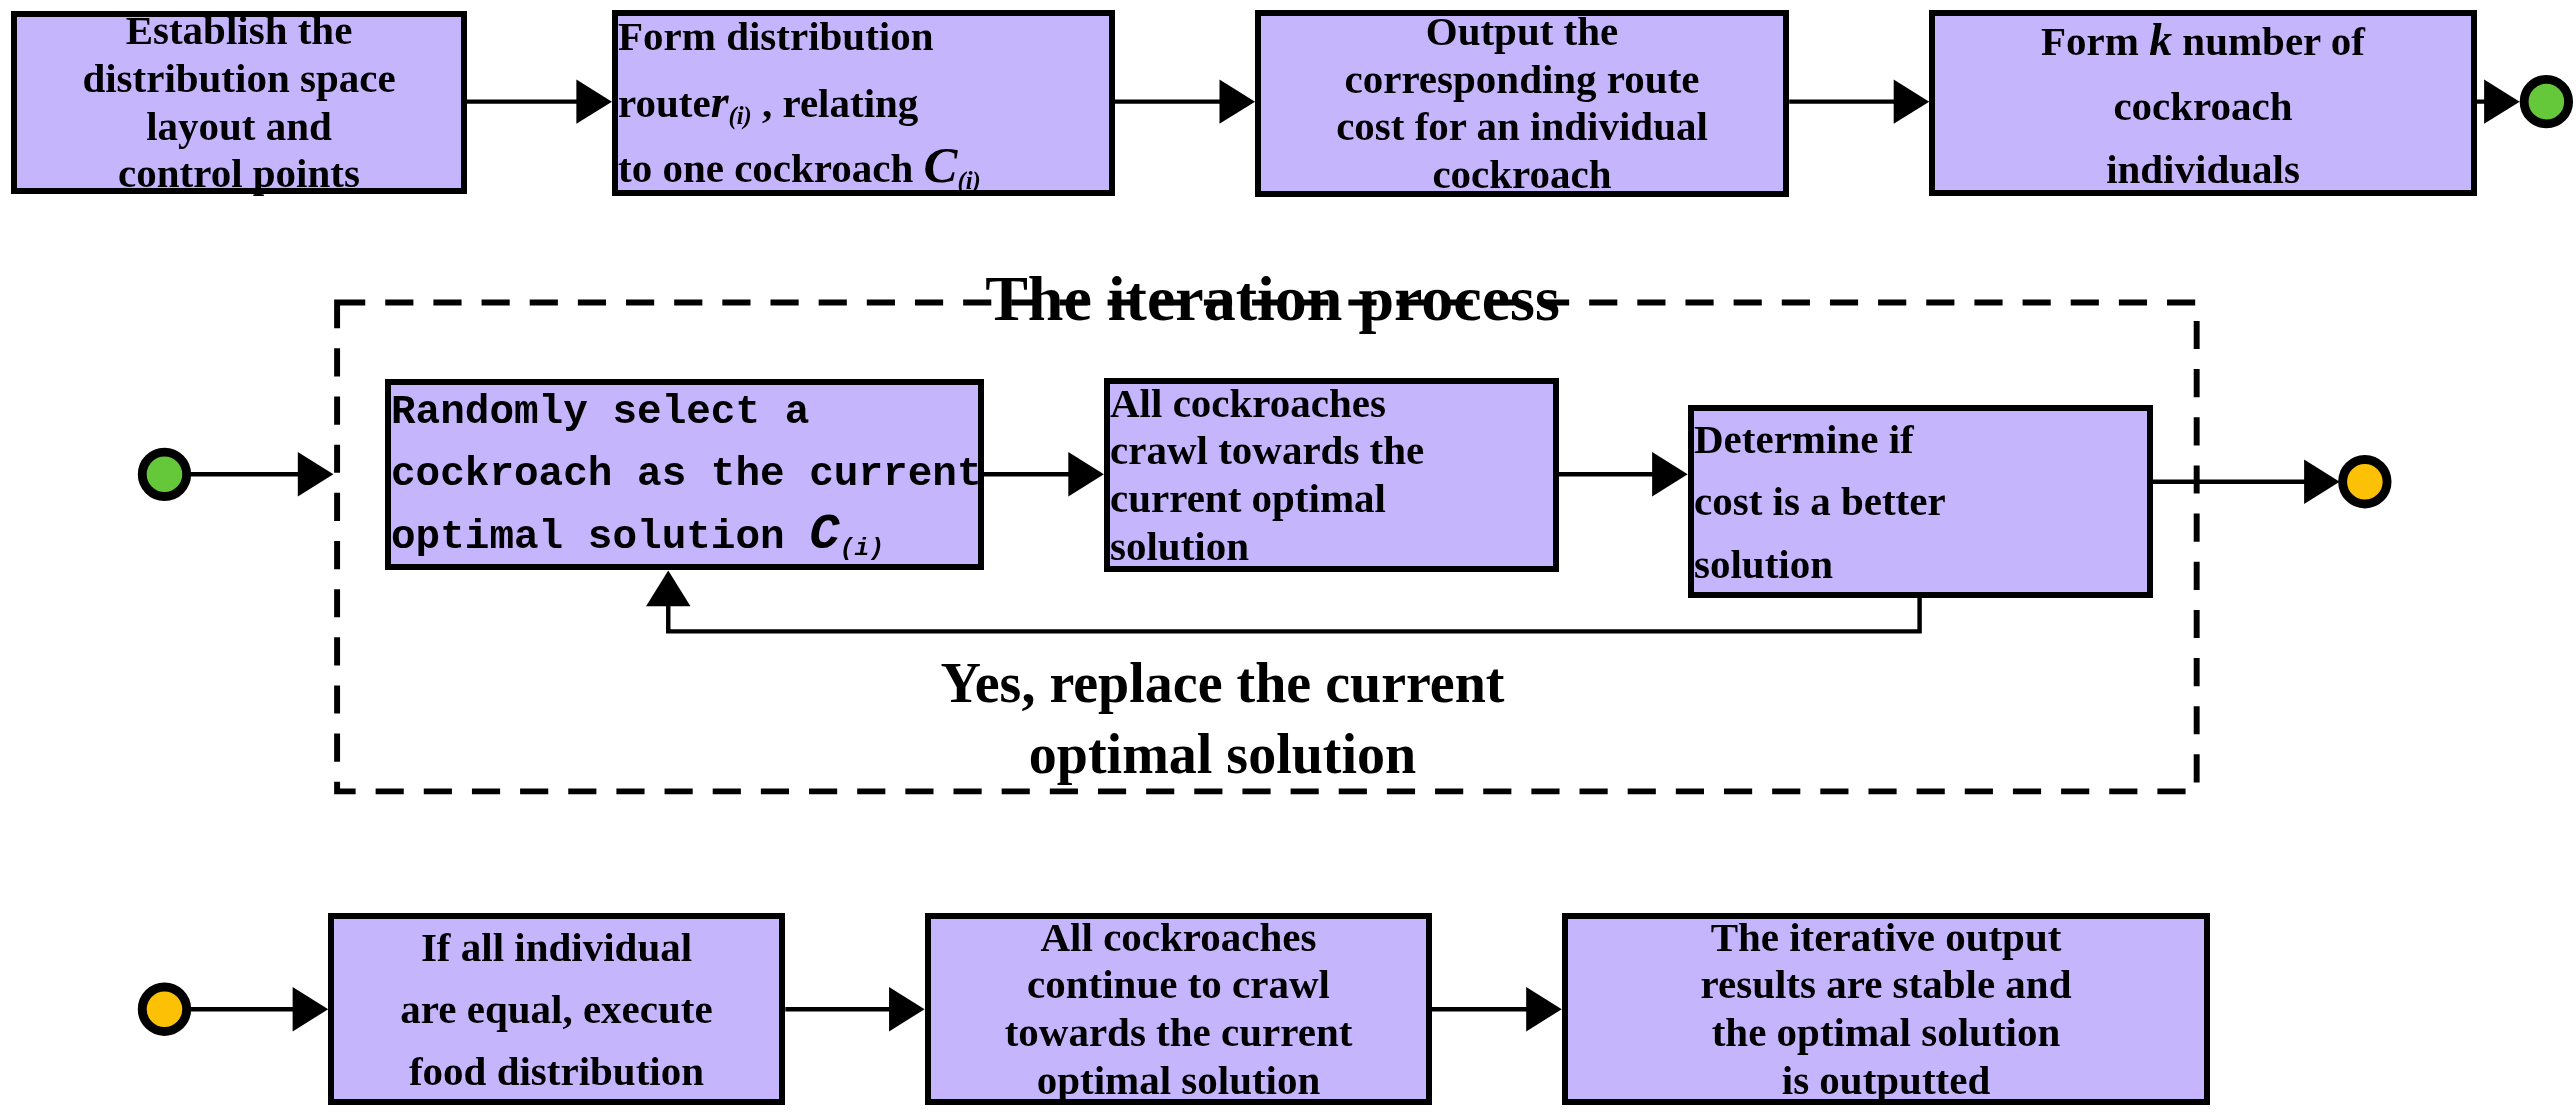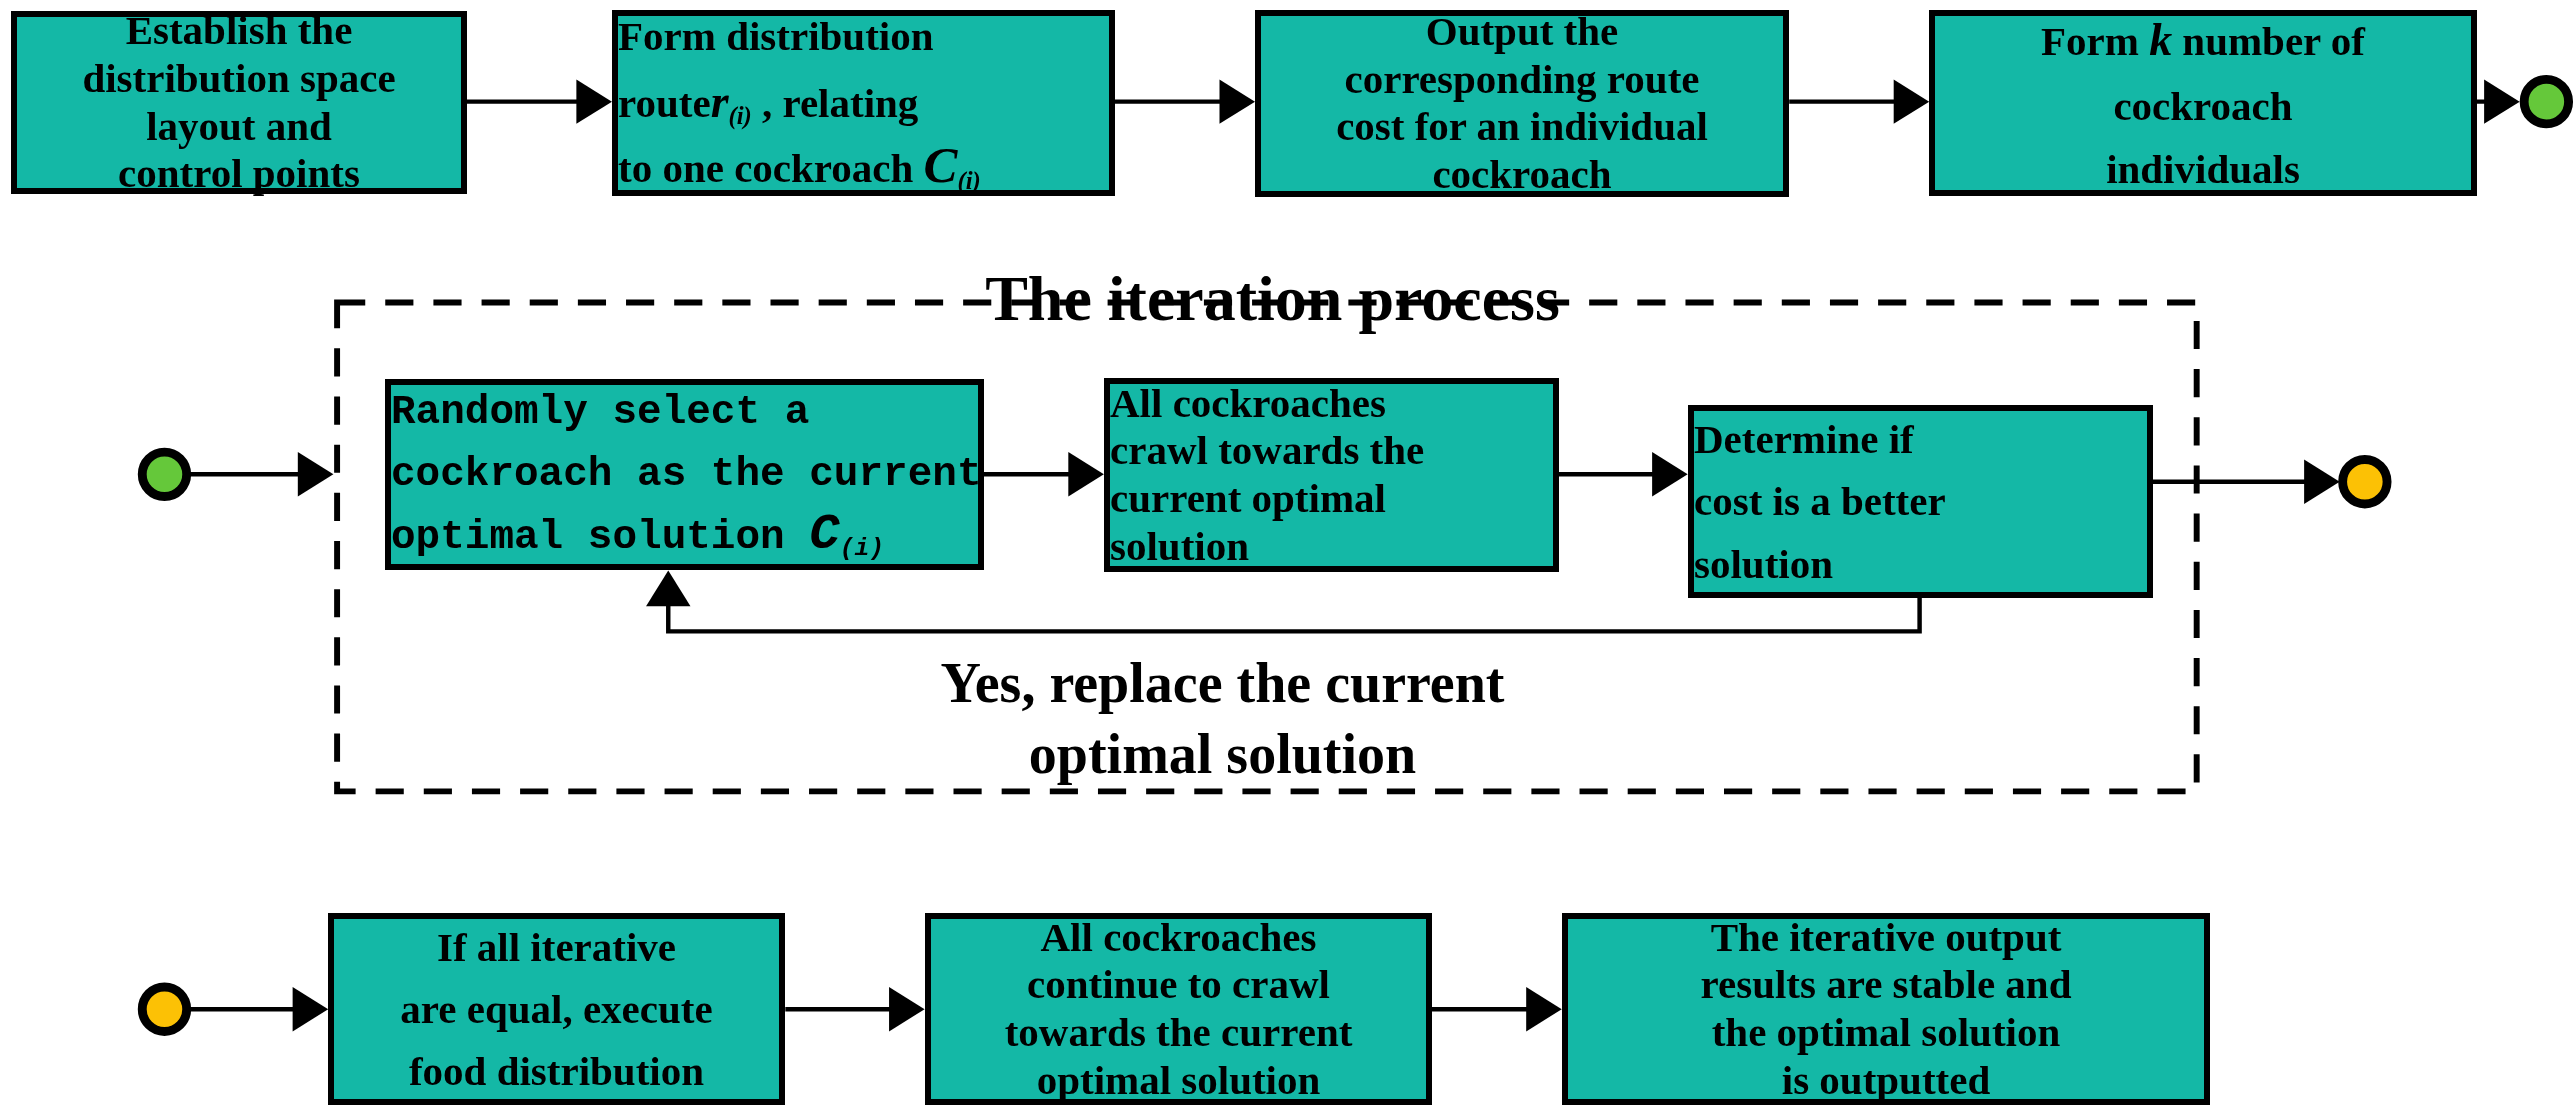--- a/index.html
+++ b/index.html
@@ -10,21 +10,21 @@
     font-family:"Liberation Serif","DejaVu Serif",serif;
     font-weight:bold;
     color:#000;
     overflow:hidden;
   }
   .connector-layer{position:absolute;left:0;top:0;width:2576px;height:1119px;}
   .box{
     position:absolute;
     box-sizing:border-box;
     border:6px solid #000;
-    background:#14b8a6;
+    background:#c4b5fd;
     display:flex;flex-direction:column;justify-content:center;
     font-size:41px;
   }
   .box .line{white-space:nowrap;}
   .align-center{align-items:center;text-align:center;}
   .align-left{align-items:flex-start;text-align:left;padding-right:6px;}
   .lh3{line-height:1.52;}
   .lh4{line-height:1.16;}
   .mathvar{font-style:italic;font-size:1.12em;}
   .mathcap{font-style:italic;font-size:1.24em;line-height:1;}
@@ -145,21 +145,21 @@
       <div class="line"><span>current optimal</span></div>
       <div class="line"><span>solution</span></div>
     </div>
   <div class="box align-left lh3" style="left:1688px;top:374px;width:465px;height:193px;margin-top:31px;">
       <div class="line"><span>Determine if</span></div>
       <div class="line"><span>cost is a better</span></div>
       <div class="line"><span>solution</span></div>
     </div>
 
   <div class="box align-center lh3" style="left:328px;top:913px;width:457px;height:192px;">
-      <div class="line"><span>If all iterative</span></div>
+      <div class="line"><span>If all individual</span></div>
       <div class="line"><span>are equal, execute</span></div>
       <div class="line"><span>food distribution</span></div>
     </div>
   <div class="box align-center lh4" style="left:925px;top:913px;width:507px;height:192px;">
       <div class="line"><span>All cockroaches</span></div>
       <div class="line"><span>continue to crawl</span></div>
       <div class="line"><span>towards the current</span></div>
       <div class="line"><span>optimal solution</span></div>
     </div>
   <div class="box align-center lh4" style="left:1562px;top:913px;width:648px;height:192px;">

